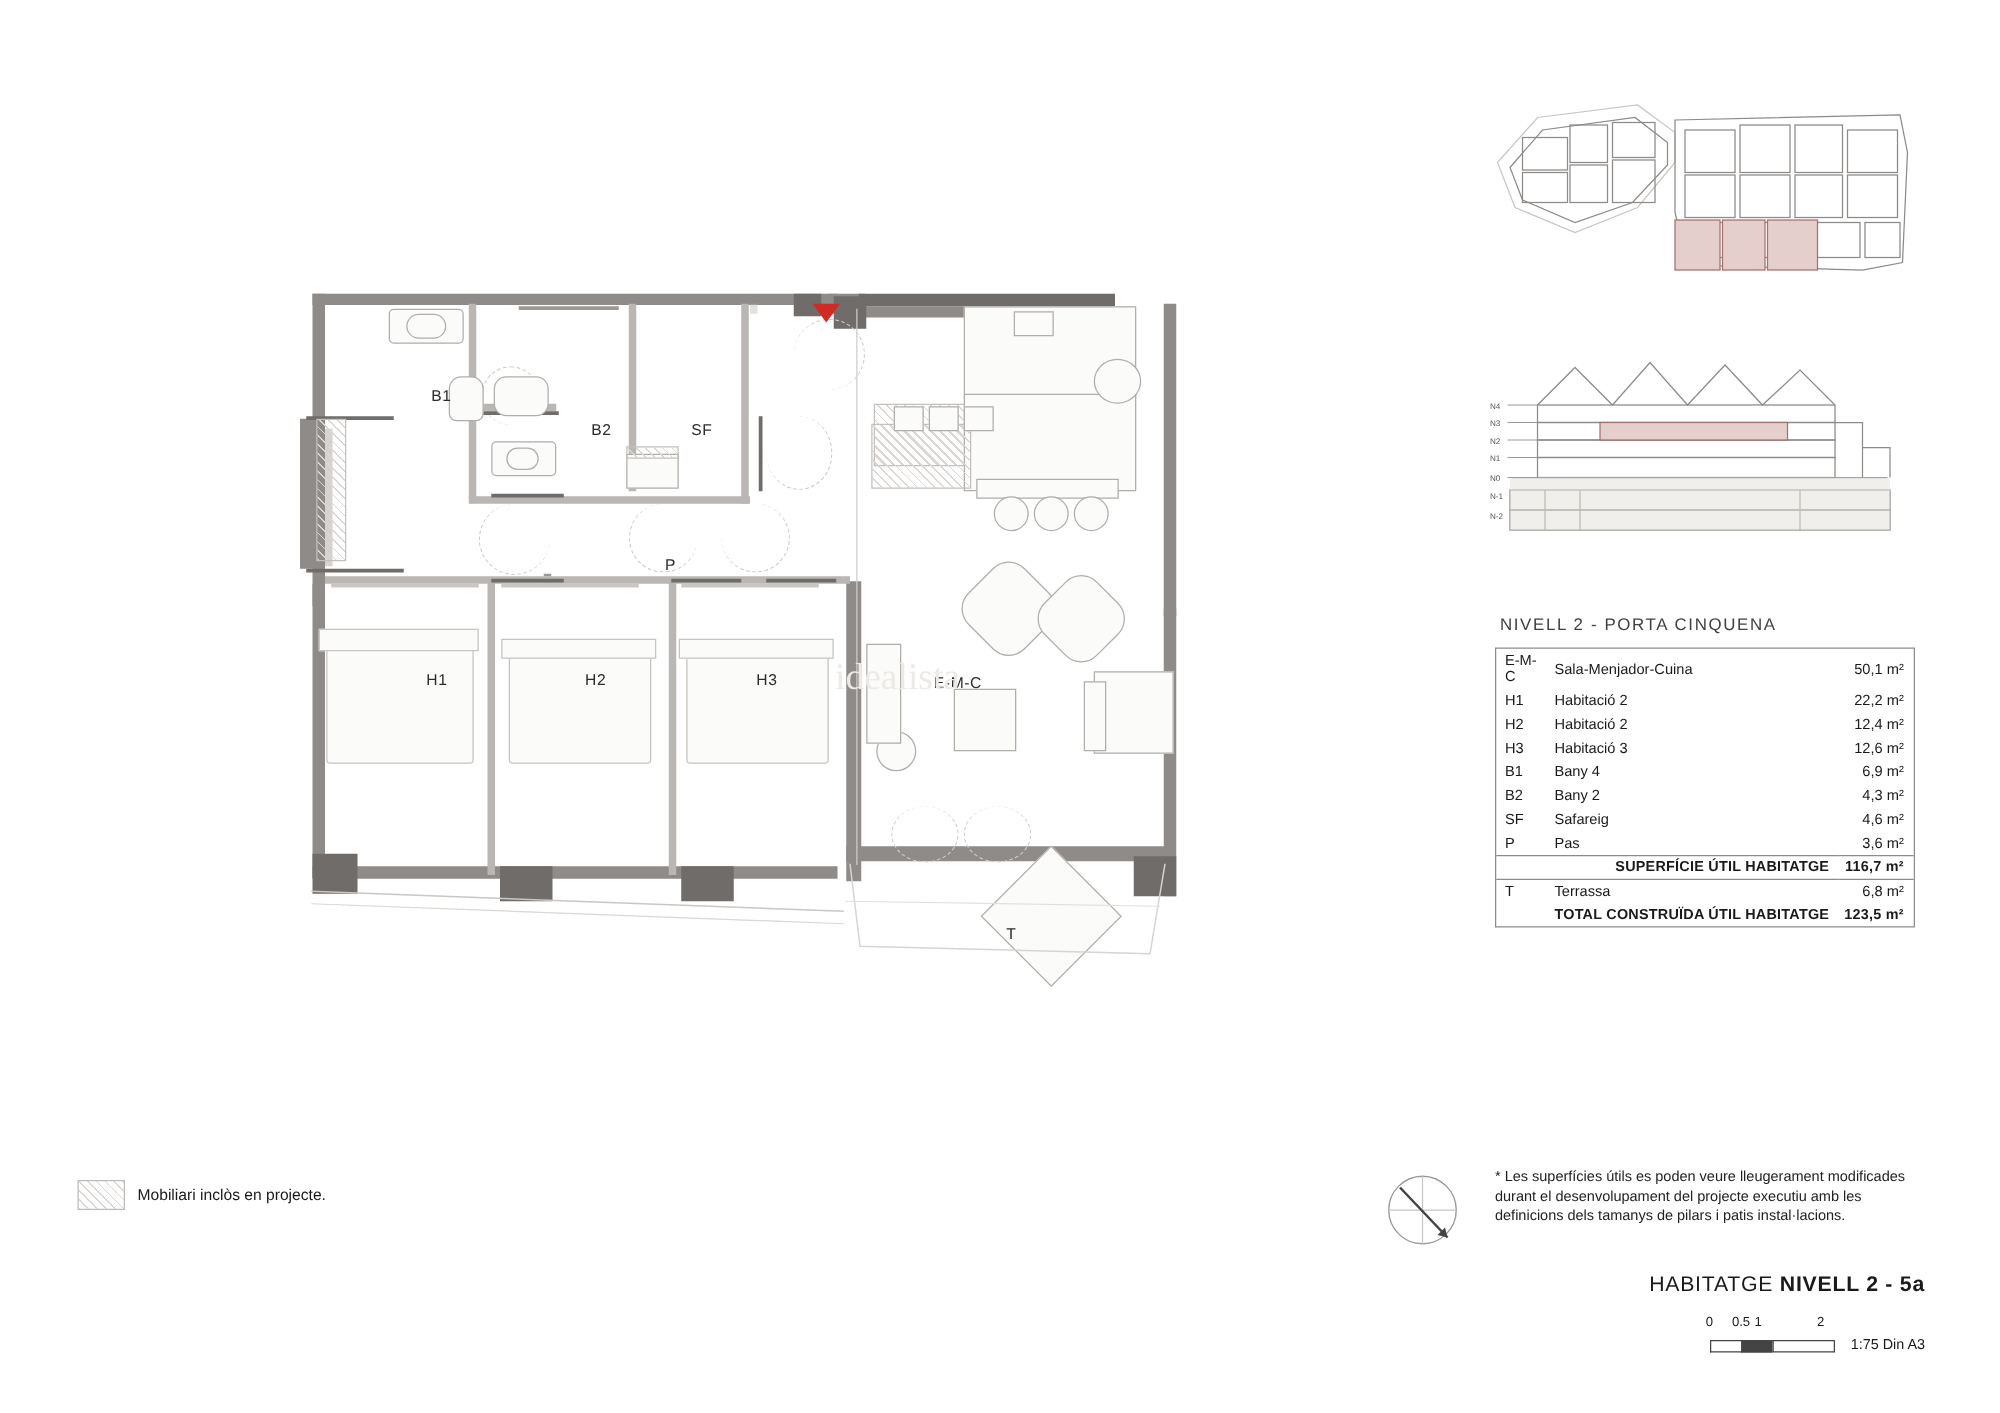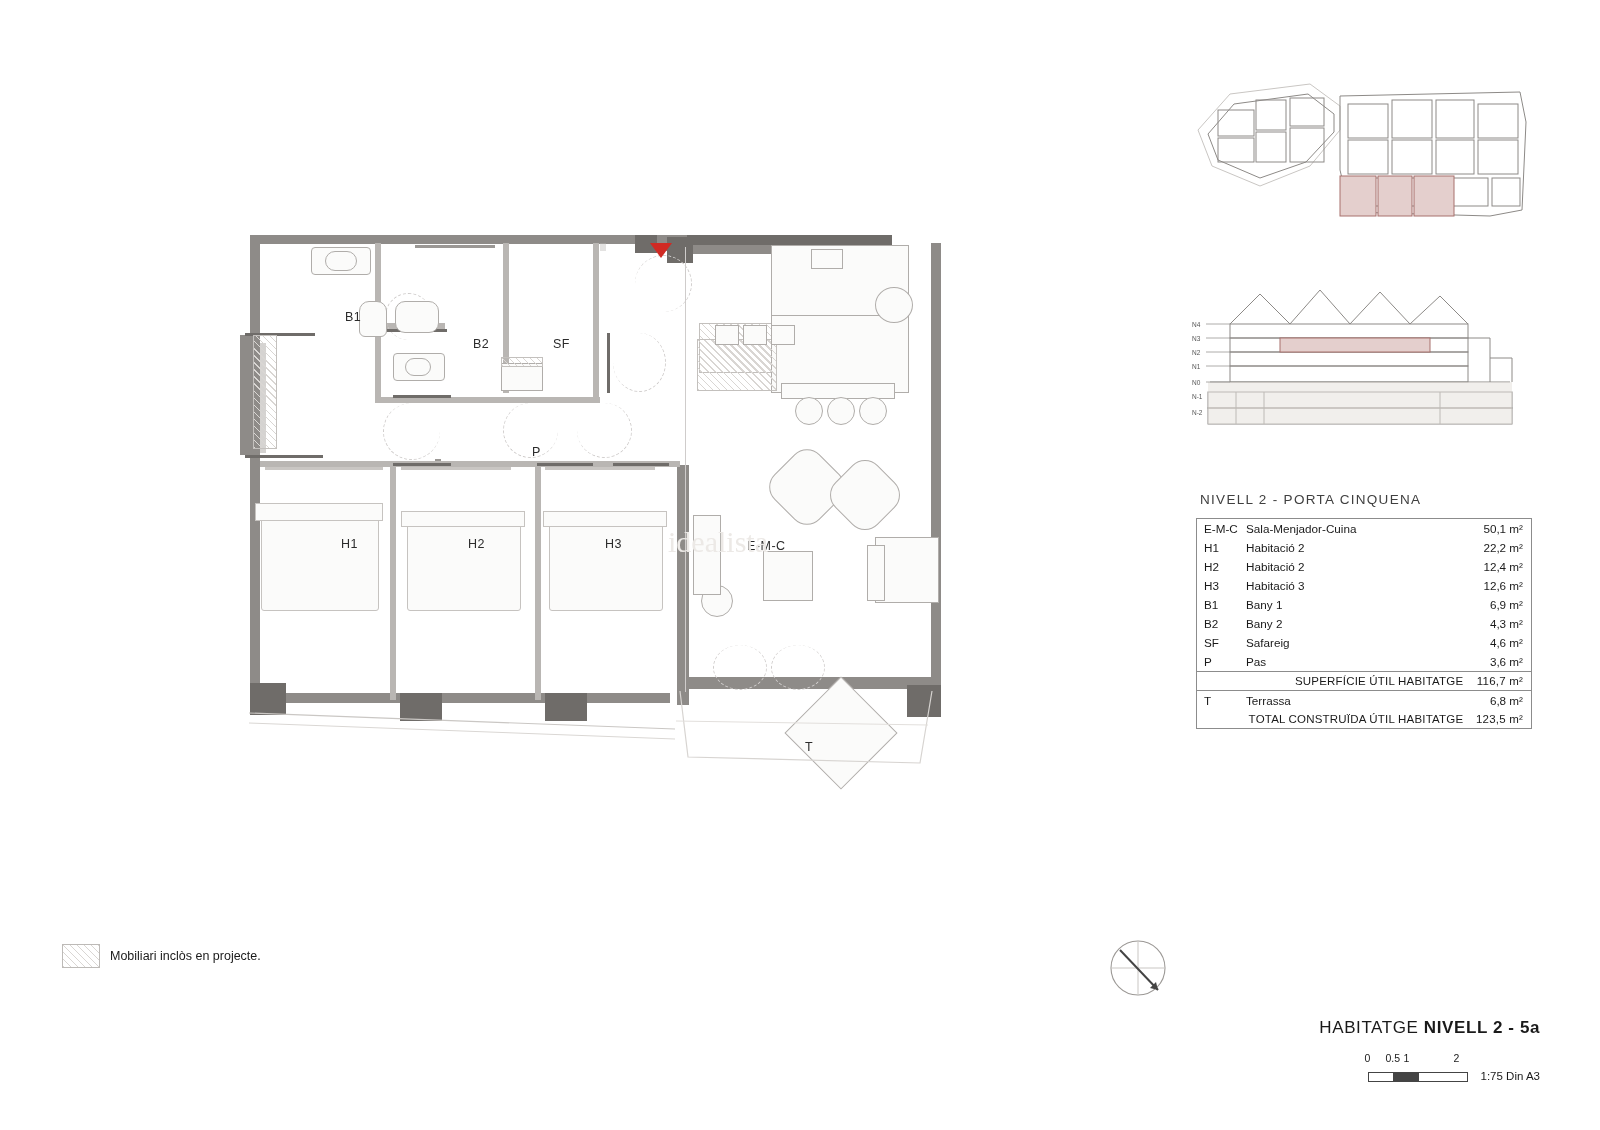--- a/index.html
+++ b/index.html
@@ -42,21 +42,21 @@
 
   #table-title{position:absolute;left:1200px;top:492px;font-size:13.5px;letter-spacing:1.3px;color:#404040;}
   #areas{position:absolute;left:1196px;top:518px;width:334px;border:1px solid #8c8c8c;
     font-size:11.7px;}
   #areas table{border-collapse:collapse;width:100%;}
   #areas td{padding:3px 4px;vertical-align:middle;}
   .cod{width:34px;padding-left:7px !important;}
   .nam{}
   .val{text-align:right;padding-right:8px !important;white-space:nowrap;}
   .rule-top td{border-top:1px solid #8c8c8c;}
-  .sum td{font-weight:normal;font-size:11.5px;letter-spacing:.2px;}
+  .sum td{font-weight:bold;font-size:11.5px;letter-spacing:.2px;}
   #built{position:absolute;left:1196px;top:786px;width:334px;border:1px solid #8c8c8c;
     font-size:11.7px;text-align:center;padding:5px 0 6px;}
   #built .b1{font-weight:bold;letter-spacing:.2px;}
   #built .b2{font-size:11px;}
 
   
   #legend{position:absolute;left:62px;top:944px;display:flex;align-items:center;gap:10px;}
   #legend .sw{width:36px;height:22px;border:1px solid #bdbab7;
     background-image:repeating-linear-gradient(45deg,#d9d6d3 0 1px,transparent 1px 5px);}
   #legend .tx{font-size:12.5px;}
@@ -292,21 +292,21 @@
           <td class="nam">Habitació 2</td>
           <td class="val">12,4 m²</td>
         </tr>
         <tr>
           <td class="cod">H3</td>
           <td class="nam">Habitació 3</td>
           <td class="val">12,6 m²</td>
         </tr>
         <tr>
           <td class="cod">B1</td>
-          <td class="nam">Bany 1</td>
+          <td class="nam">Bany 4</td>
           <td class="val">6,9 m²</td>
         </tr>
         <tr>
           <td class="cod">B2</td>
           <td class="nam">Bany 2</td>
           <td class="val">4,3 m²</td>
         </tr>
         <tr>
           <td class="cod">SF</td>
           <td class="nam">Safareig</td>
@@ -335,20 +335,21 @@
       </tbody>
     </table>
   </div>
 
 
   <div id="legend">
     <div class="sw"></div>
     <div class="tx">Mobiliari inclòs en projecte.</div>
   </div>
 
+  <div id="note">* Les superfícies útils es poden veure lleugerament modificades durant el desenvolupament del projecte executiu amb les definicions dels tamanys de pilars i patis instal·lacions.</div>
 
   <svg id="compass" viewBox="0 0 64 64">
     <circle cx="32" cy="32" r="27" fill="none" stroke="#9b9895" stroke-width="1.1"></circle>
     <path d="M32 5 L32 59 M5 32 L59 32" stroke="#c9c6c3" stroke-width="1"></path>
     <path d="M14 14 L52 54" stroke="#444" stroke-width="2"></path>
     <path d="M52 54 L44 52 L50 46 Z" fill="#444"></path>
   </svg>
 
 
   <div id="sheet-id"><span>HABITATGE </span><b>NIVELL 2 - 5a</b></div>

